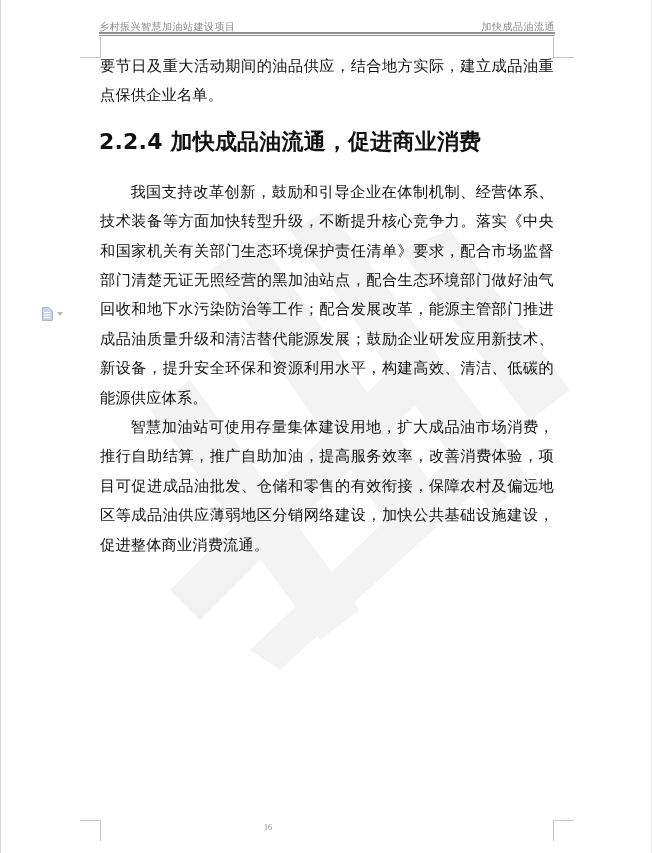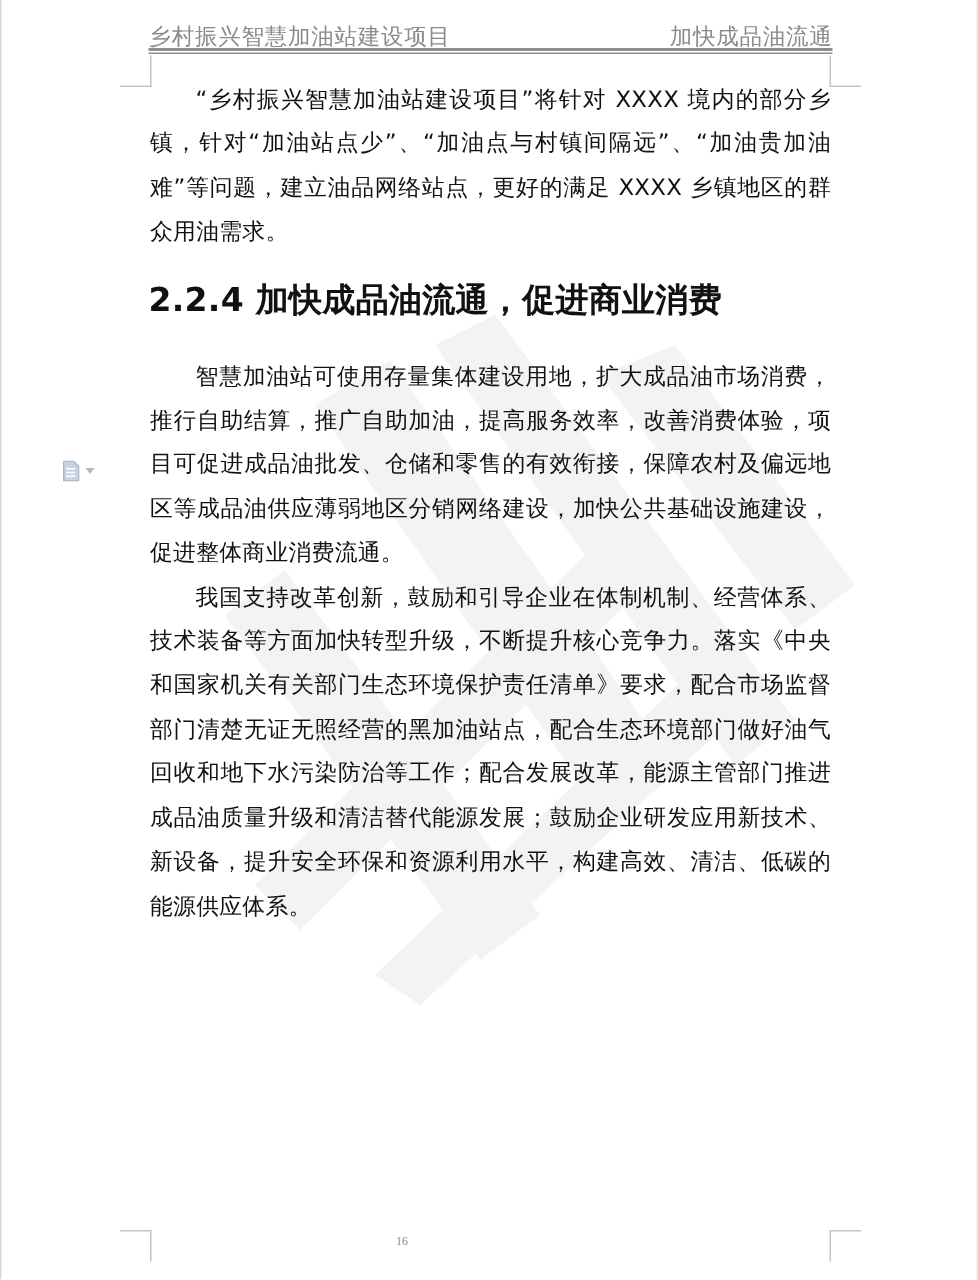--- a/index.html
+++ b/index.html
@@ -31,21 +31,21 @@
       position: absolute;
       left: 150px; top: 210px;
       width: 420px; height: 460px;
       pointer-events: none;
     }
     .header {
       position: absolute;
       left: 99px; top: 14px;
       width: 456px;
       height: 20px;
-      font-size: 15px;
+      font-size: 10px;
       color: #8a8a8a;
       display: flex;
       justify-content: space-between;
       align-items: flex-end;
       letter-spacing: 0.5px;
     }
     .header-rule {
       position: absolute;
       left: 99px; top: 32px;
       width: 456px; height: 4px;
@@ -141,19 +141,19 @@
     <rect x="2" y="5" width="6" height="1" fill="#ffffff"></rect>
     <rect x="2" y="7.5" width="6" height="1" fill="#ffffff"></rect>
     <rect x="2" y="10" width="6" height="1" fill="#ffffff"></rect>
   </svg>
   <svg width="6" height="4" viewBox="0 0 6 4" xmlns="http://www.w3.org/2000/svg">
     <polygon points="0,0 6,0 3,4" fill="#b8b8b8"></polygon>
   </svg>
 </div>
 
 <div class="content">
-  <p class="indent">“乡村振兴智慧加油站建设项目”将针对 XXXX 境内的部分乡镇，针对“加油站点少”、“加油点与村镇间隔远”、“加油贵加油难”等问题，建立油品网络站点，更好的满足 XXXX 乡镇地区的群众用油需求。</p>
+  <p>要节日及重大活动期间的油品供应，结合地方实际，建立成品油重点保供企业名单。</p>
   <p class="heading">2.2.4 加快成品油流通，促进商业消费</p>
+  <p class="indent">我国支持改革创新，鼓励和引导企业在体制机制、经营体系、技术装备等方面加快转型升级，不断提升核心竞争力。落实《中央和国家机关有关部门生态环境保护责任清单》要求，配合市场监督部门清楚无证无照经营的黑加油站点，配合生态环境部门做好油气回收和地下水污染防治等工作；配合发展改革，能源主管部门推进成品油质量升级和清洁替代能源发展；鼓励企业研发应用新技术、新设备，提升安全环保和资源利用水平，构建高效、清洁、低碳的能源供应体系。</p>
   <p class="indent">智慧加油站可使用存量集体建设用地，扩大成品油市场消费，推行自助结算，推广自助加油，提高服务效率，改善消费体验，项目可促进成品油批发、仓储和零售的有效衔接，保障农村及偏远地区等成品油供应薄弱地区分销网络建设，加快公共基础设施建设，促进整体商业消费流通。</p>
-  <p class="indent">我国支持改革创新，鼓励和引导企业在体制机制、经营体系、技术装备等方面加快转型升级，不断提升核心竞争力。落实《中央和国家机关有关部门生态环境保护责任清单》要求，配合市场监督部门清楚无证无照经营的黑加油站点，配合生态环境部门做好油气回收和地下水污染防治等工作；配合发展改革，能源主管部门推进成品油质量升级和清洁替代能源发展；鼓励企业研发应用新技术、新设备，提升安全环保和资源利用水平，构建高效、清洁、低碳的能源供应体系。</p>
 </div>
 
 <div class="footer-page-number">16</div>
 
 </body></html>

